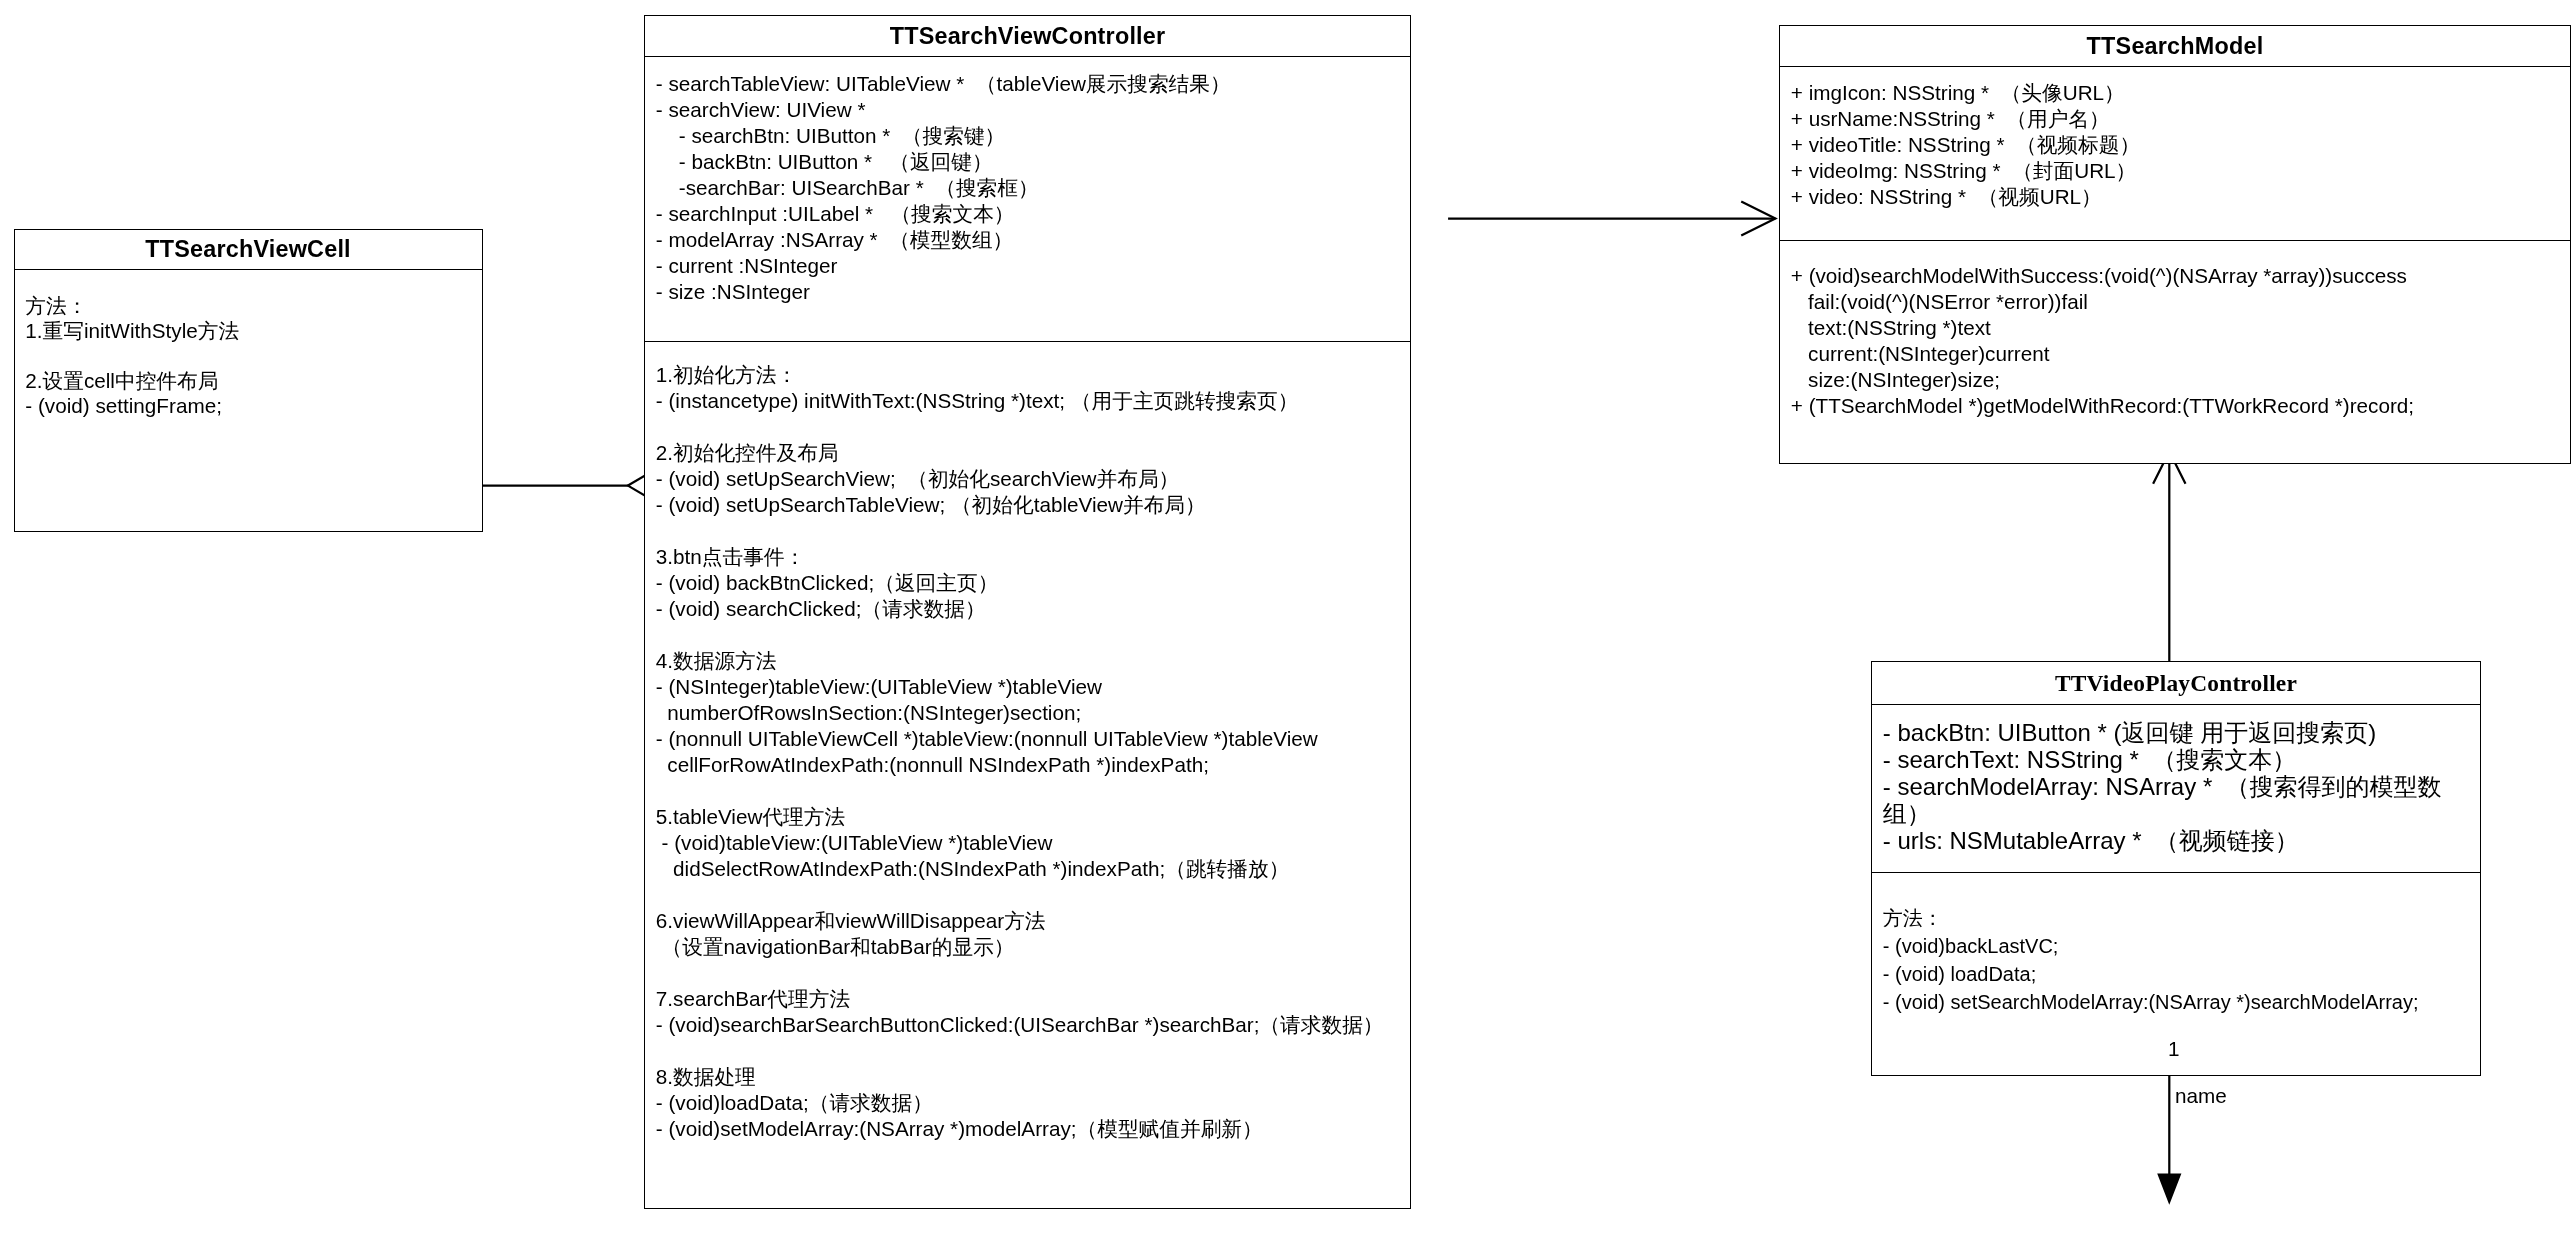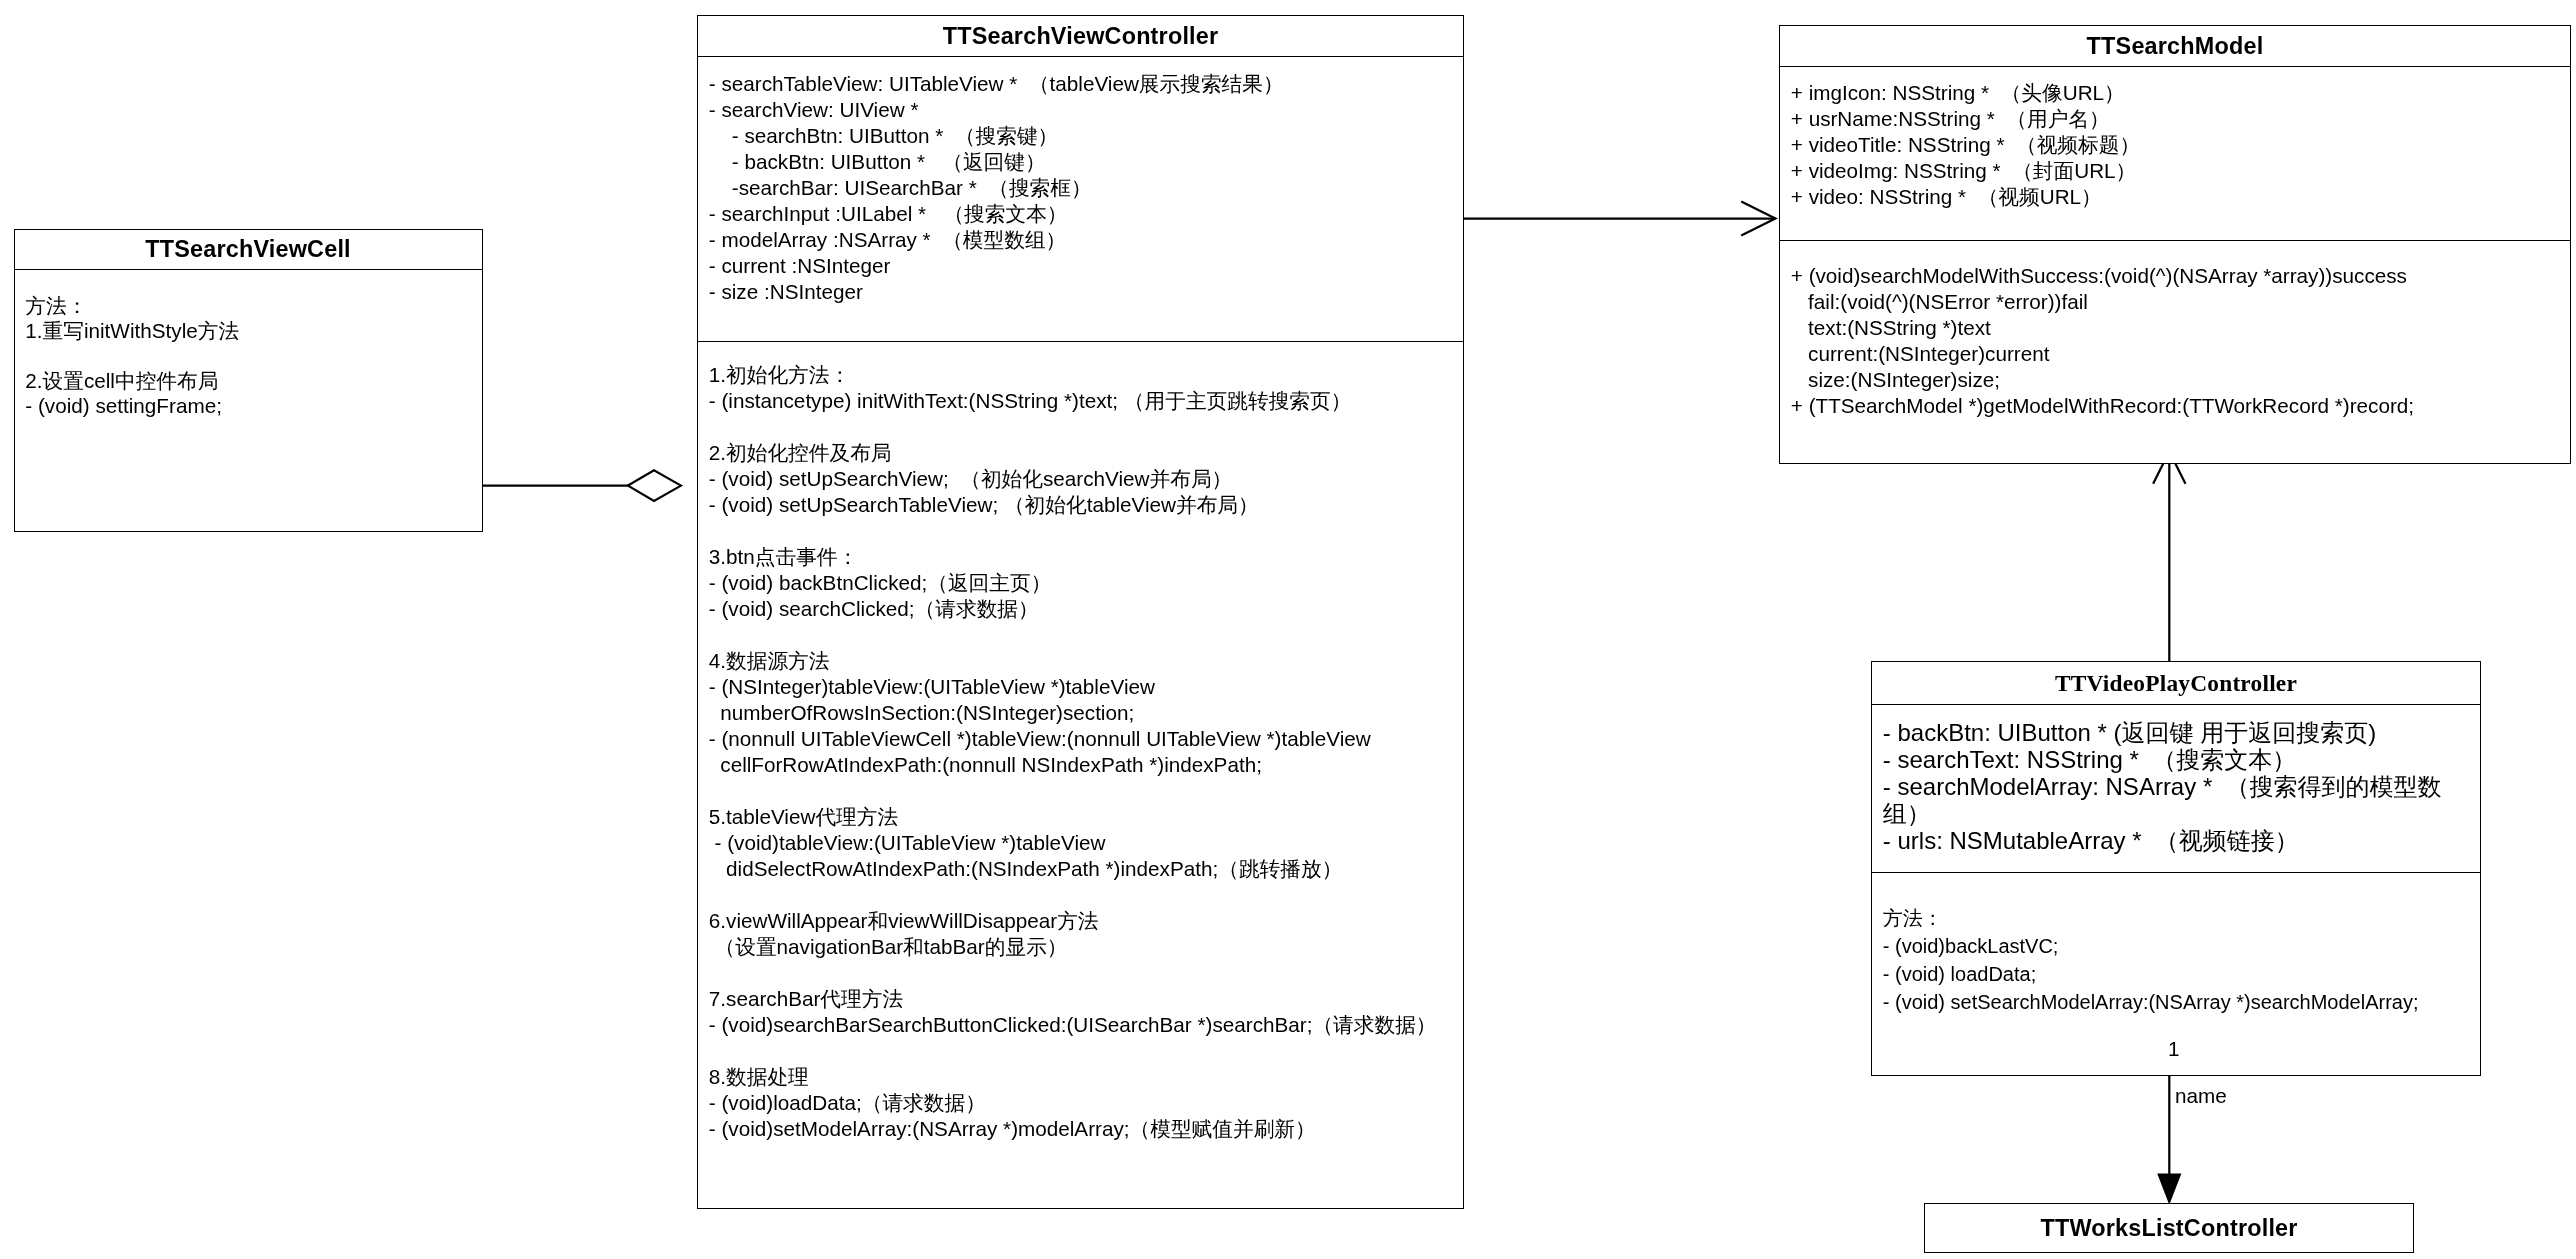--- a/index.html
+++ b/index.html
@@ -48,21 +48,21 @@
 
   <div class="uml-box" style="left:13.5px; top:229px; width:469px; height:303px;">
     <div class="uml-title" style="height:39px;">TTSearchViewCell</div>
     <div class="sec" style="height:175px; padding-top:23.4px; line-height:25px;">方法：
 1.重写initWithStyle方法
 
 2.设置cell中控件布局
 - (void) settingFrame;</div>
   </div>
 
-  <div class="uml-box" style="left:697px; top:15.3px; width:767px; height:1194px;">
+  <div class="uml-box" style="left:644px; top:15.3px; width:767px; height:1194px;">
     <div class="uml-title" style="height:40px;">TTSearchViewController</div>
     <div class="sec divider" style="height:285px; padding-top:13.5px; line-height:26px;">- searchTableView: UITableView *  （tableView展示搜索结果）
 - searchView: UIView *
     - searchBtn: UIButton *  （搜索键）
     - backBtn: UIButton *   （返回键）
     -searchBar: UISearchBar *  （搜索框）
 - searchInput :UILabel *   （搜索文本）
 - modelArray :NSArray *  （模型数组）
 - current :NSInteger
 - size :NSInteger</div>
@@ -118,21 +118,18 @@
     <div class="sec divider" style="height:168px; padding-top:14.4px; line-height:27px; font-size:24px;">- backBtn: UIButton * (返回键 用于返回搜索页)
 - searchText: NSString *  （搜索文本）
 - searchModelArray: NSArray *  （搜索得到的模型数组）
 - urls: NSMutableArray *  （视频链接）</div>
     <div class="sec" style="height:197px; padding-top:31px; line-height:28px; font-size:20px;">方法：
 - (void)backLastVC;
 - (void) loadData;
 - (void) setSearchModelArray:(NSArray *)searchModelArray;</div>
   </div>
 
-  <div class="uml-box" style="left:1924px; top:1203px; width:490px; height:50px;">
-    <div class="uml-title no-divider">TTWorksListController</div>
-  </div>
 
   <div class="conn-label" style="left:2168px; top:1037px;">1</div>
   <div class="conn-label" style="left:2175px; top:1084px;">name</div>
 
 </div>
 
 
 </body></html>

